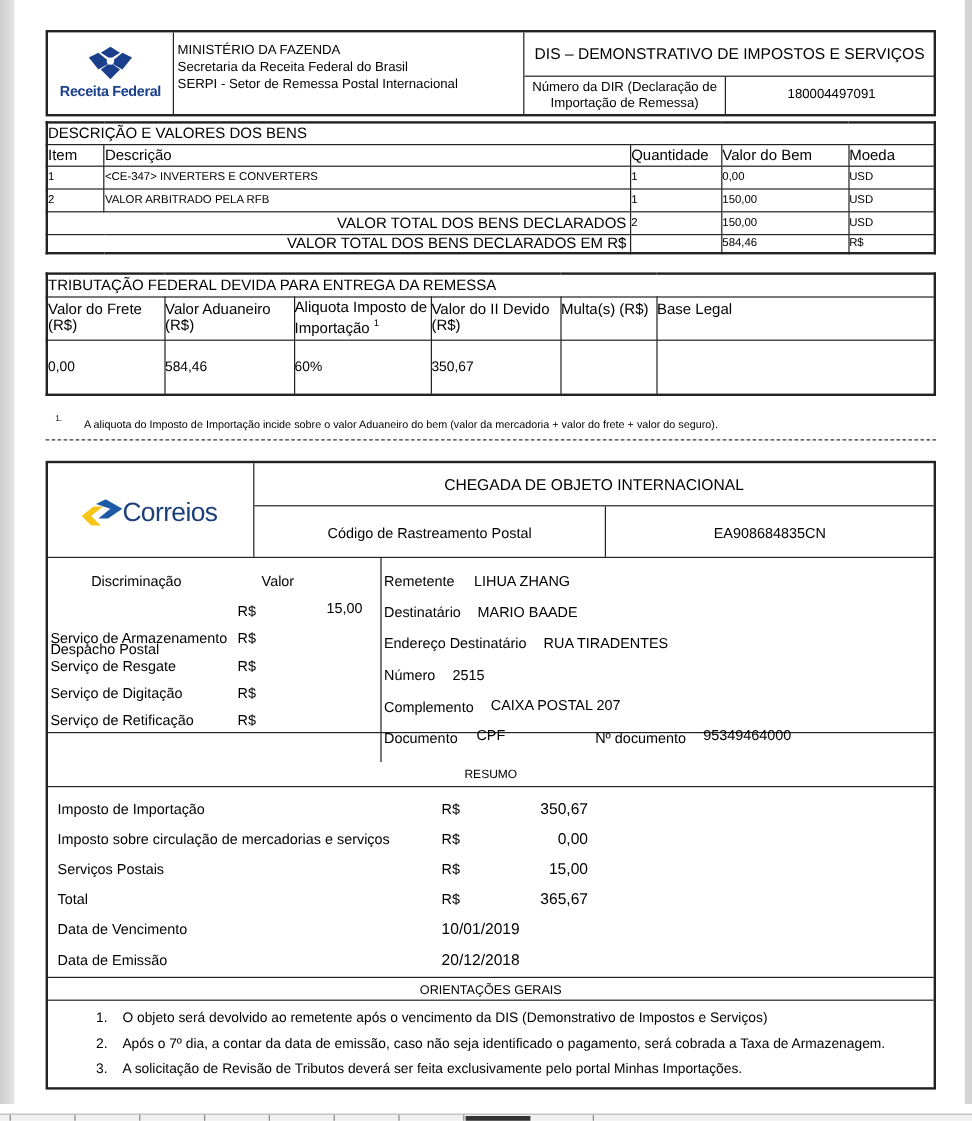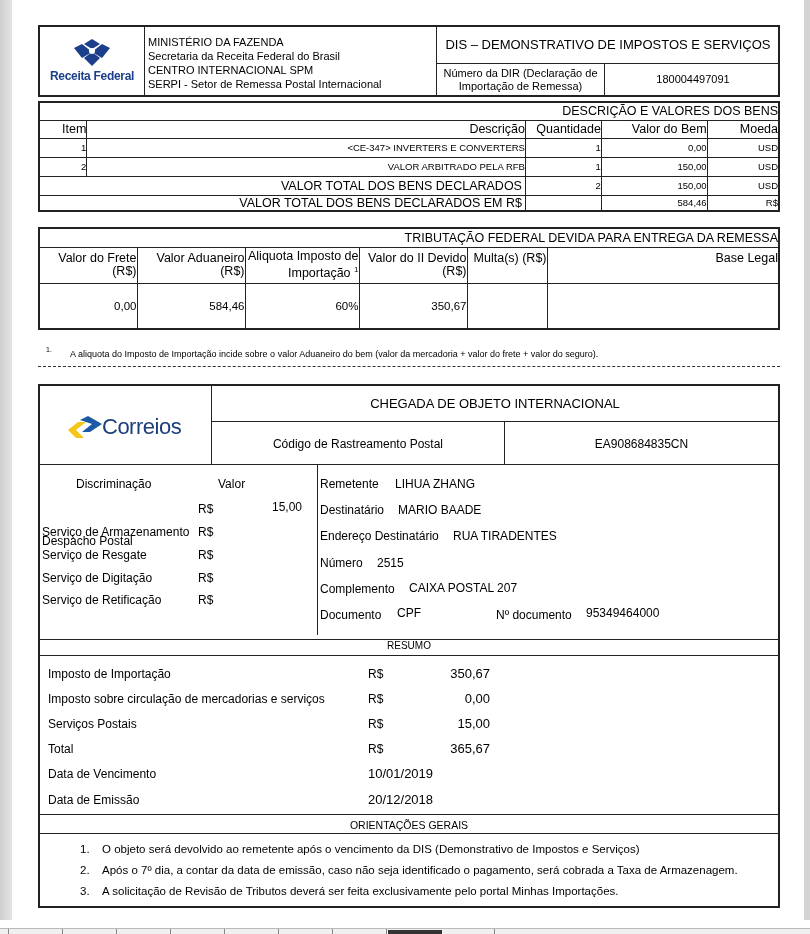--- a/index.html
+++ b/index.html
@@ -11,21 +11,21 @@
   .leftbar { position:absolute; left:0; top:0; width:12px; height:920px; background:linear-gradient(to right,#cfcfcf,#e4e4e4); }
   .rightbar { position:absolute; left:804px; top:0; width:6px; height:920px; background:#d4d4d4; }
   .bottombar { position:absolute; left:0; top:928px; width:810px; height:6px; background:#f0f0f0; border-top:1px solid #bbb; }
   .bottombar .tick { position:absolute; top:0; width:1px; height:6px; background:#888; }
   .bottombar .dark { position:absolute; left:388px; top:1px; width:54px; height:5px; background:#333; }
 
   .abs { position:absolute; box-sizing:border-box; }
   .bx { border:2px solid #222; }
   table { border-collapse:collapse; }
   td, th { border:1.5px solid #222; padding:0; font-weight:normal; }
-  .c { text-align:right; }
+  .c { text-align:left; }
   .r { text-align:right; }
   .small { font-size:9.5px; }
   .med { font-size:11.5px; }
   .big { font-size:12.5px; }
 
   
   #hdr { left:38px; top:25px; width:742px; height:72px; }
   #hdr .logo { position:absolute; left:0; top:0; width:104px; height:68px; border-right:1.5px solid #222; }
   #hdr .org { position:absolute; left:108px; top:8px; font-size:11px; line-height:14px; }
   #hdr .dis { position:absolute; left:396px; top:0; width:342px; height:68px; border-left:1.5px solid #222; }
@@ -48,21 +48,20 @@
       <path d="M4 10 L12 6 L22 14 L12 20 Z" fill="#1b3f8b"></path>
       <path d="M40 10 L32 6 L22 14 L32 20 Z" fill="#1b3f8b"></path>
       <path d="M14 20 L22 14 L30 20 L22 28 Z" fill="#1b3f8b"></path>
       <circle cx="22" cy="13" r="3" fill="#fff"></circle>
     </svg>
     <div style="position:absolute;left:0;top:42px;width:104px;text-align:center;font-size:12px;font-weight:bold;color:#1b3f8b;letter-spacing:-0.3px;">Receita Federal</div>
   </div>
   <div class="org">
     <div>MINISTÉRIO DA FAZENDA</div>
     <div>Secretaria da Receita Federal do Brasil</div>
-    <div>CENTRO INTERNACIONAL SPM</div>
     <div>SERPI - Setor de Remessa Postal Internacional</div>
   </div>
   <div class="dis">
     <div class="title">DIS – DEMONSTRATIVO DE IMPOSTOS E SERVIÇOS</div>
     <div class="lbl">Número da DIR (Declaração de Importação de Remessa)</div>
     <div class="val">180004497091</div>
   </div>
 </div>
 
 <table class="abs" style="left:38px;top:101px;width:742px;border:2px solid #222;">
@@ -155,21 +154,21 @@
     <svg width="36" height="26" viewBox="0 0 36 26" style="position:absolute;left:28px;top:30px;">
       <path d="M0 14 L10 6 L18 6 L8 14 L16 22 L8 22 Z" fill="#f5c518"></path>
       <path d="M12 4 L20 0 L34 8 L22 16 L14 16 L24 8 Z" fill="#1c5aa6"></path>
     </svg>
     <div style="position:absolute;left:62px;top:28px;font-size:22px;color:#1c3f7a;letter-spacing:-0.5px;">Correios</div>
   </div>
   <div class="abs" style="left:172px;top:0;width:566px;height:36px;line-height:36px;text-align:center;font-size:13px;border-bottom:1.5px solid #222;">CHEGADA DE OBJETO INTERNACIONAL</div>
   <div class="abs" style="left:172px;top:36px;width:292px;height:42px;line-height:44px;text-align:center;font-size:12px;">Código de Rastreamento Postal</div>
   <div class="abs" style="left:464px;top:36px;width:274px;height:42px;line-height:44px;text-align:center;font-size:12px;border-left:1.5px solid #222;">EA908684835CN</div>
 
-  <div class="abs" style="left:0;top:78px;width:738px;height:176px;border-top:1.5px solid #222;border-bottom:1.5px solid #222;">
+  <div class="abs" style="left:0;top:78px;width:738px;height:147px;border-top:1.5px solid #222;border-bottom:1.5px solid #222;">
     <div class="abs" style="left:0;top:0;width:278px;height:170px;border-right:1.5px solid #222;font-size:12px;">
       <div class="abs" style="left:36px;top:12px;">Discriminação</div>
       <div class="abs" style="left:178px;top:12px;">Valor</div>
       <div class="abs" style="left:2px;top:37px;margin-top:32px;">Despacho Postal</div>
       <div class="abs" style="left:158px;top:37px;">R$</div>
       <div class="abs" style="left:232px;top:35px;">15,00</div>
       <div class="abs" style="left:2px;top:60px;">Serviço de Armazenamento</div>
       <div class="abs" style="left:158px;top:60px;">R$</div>
       <div class="abs" style="left:2px;top:83px;">Serviço de Resgate</div>
       <div class="abs" style="left:158px;top:83px;">R$</div>

